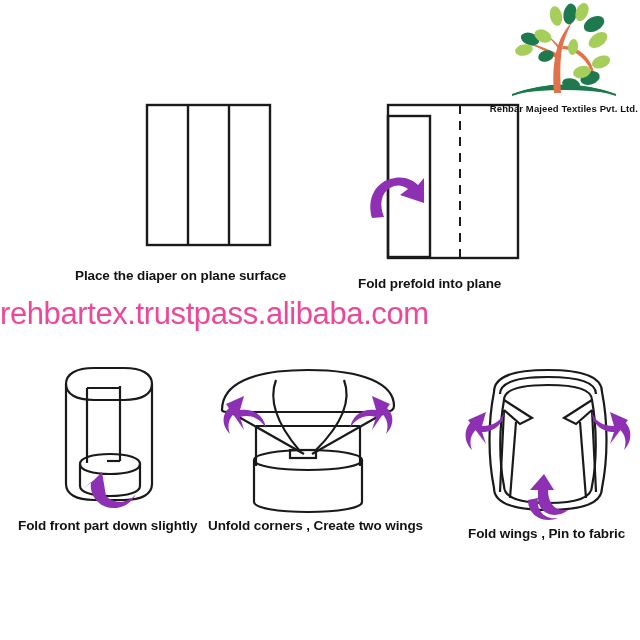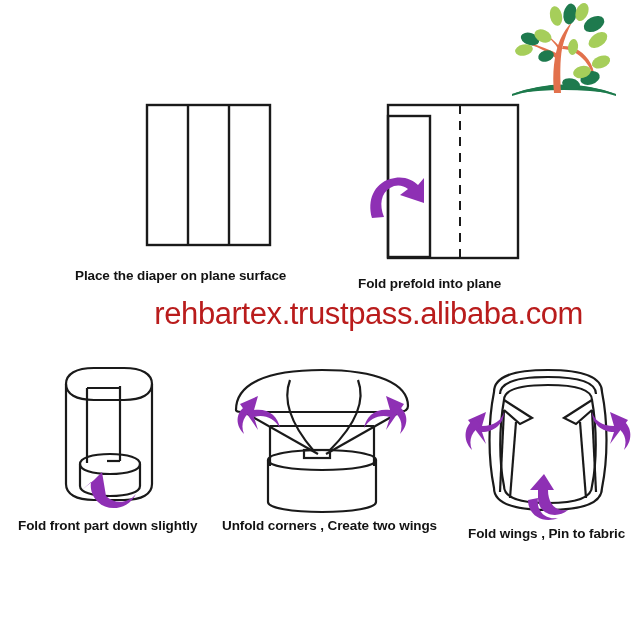--- a/index.html
+++ b/index.html
@@ -66,38 +66,38 @@
     font-weight: bold;
     color: #131313;
     white-space: nowrap;
     letter-spacing: -0.1px;
   }
 
   
   #step-1 { left: 60px;  top: 92px;  width: 280px; height: 200px; }
   #step-2 { left: 358px; top: 100px;  width: 275px; height: 200px; }
   #step-3 { left: 8px;   top: 362px;  width: 215px; height: 175px; }
-  #step-4 { left: 218px; top: 362px;  width: 222px; height: 175px; text-align: center; }
+  #step-4 { left: 204px; top: 362px;  width: 222px; height: 175px; text-align: center; }
   #step-5 { left: 460px; top: 362px;  width: 180px; height: 175px; }
 
   #cap-1 { left: 15px;  top: 176px; }
   #cap-2 { left: 0px;   top: 176px; }
   #cap-3 { left: 10px;  top: 156px; }
   #cap-4 { left: 4px;   top: 156px; }
   #cap-5 { left: 8px;   top: 164px; }
 
   
   .watermark {
     position: absolute;
     left: 0;
     top: 296px;
     width: 583px;
-    text-align: right;
+    text-align: left;
     font-size: 31px;
-    color: #b91c1c;
+    color: #ec4899;
     font-family: "Liberation Sans", sans-serif;
     letter-spacing: -0.4px;
     white-space: nowrap;
     user-select: none;
   }
 </style>
 </head>
 <body>
 
 <div class="canvas">
@@ -129,20 +129,21 @@
         <ellipse cx="62" cy="14" rx="6" ry="10" transform="rotate(-12 62 14)" fill="#a6ce5a"></ellipse>
         <ellipse cx="88" cy="10" rx="6" ry="9.5" transform="rotate(22 88 10)" fill="#a6ce5a"></ellipse>
         <ellipse cx="104" cy="38" rx="10.5" ry="6.5" transform="rotate(-35 104 38)" fill="#a6ce5a"></ellipse>
         <ellipse cx="49" cy="34" rx="9" ry="6" transform="rotate(25 49 34)" fill="#a6ce5a"></ellipse>
         <ellipse cx="30" cy="48" rx="9" ry="5.5" transform="rotate(-12 30 48)" fill="#a6ce5a"></ellipse>
         <ellipse cx="79" cy="45" rx="5" ry="8" transform="rotate(8 79 45)" fill="#a6ce5a"></ellipse>
         <ellipse cx="107" cy="60" rx="9.5" ry="6" transform="rotate(-22 107 60)" fill="#a6ce5a"></ellipse>
         <ellipse cx="88" cy="70" rx="9" ry="6" transform="rotate(-14 88 70)" fill="#a6ce5a"></ellipse>
       </svg>
     </div>
+    <div class="logo-caption">Rehbar Majeed Textiles Pvt. Ltd.</div>
   </div>
 
   <div class="step" id="step-1">
     <div class="step-figure">
       <svg width="280" height="170" viewBox="0 0 280 170" xmlns="http://www.w3.org/2000/svg">
         <g fill="none" stroke="#1a1a1a" stroke-width="2.4">
           <rect x="87" y="13" width="123" height="140"></rect>
           <line x1="128" y1="13" x2="128" y2="153"></line>
           <line x1="169" y1="13" x2="169" y2="153"></line>
         </g>

